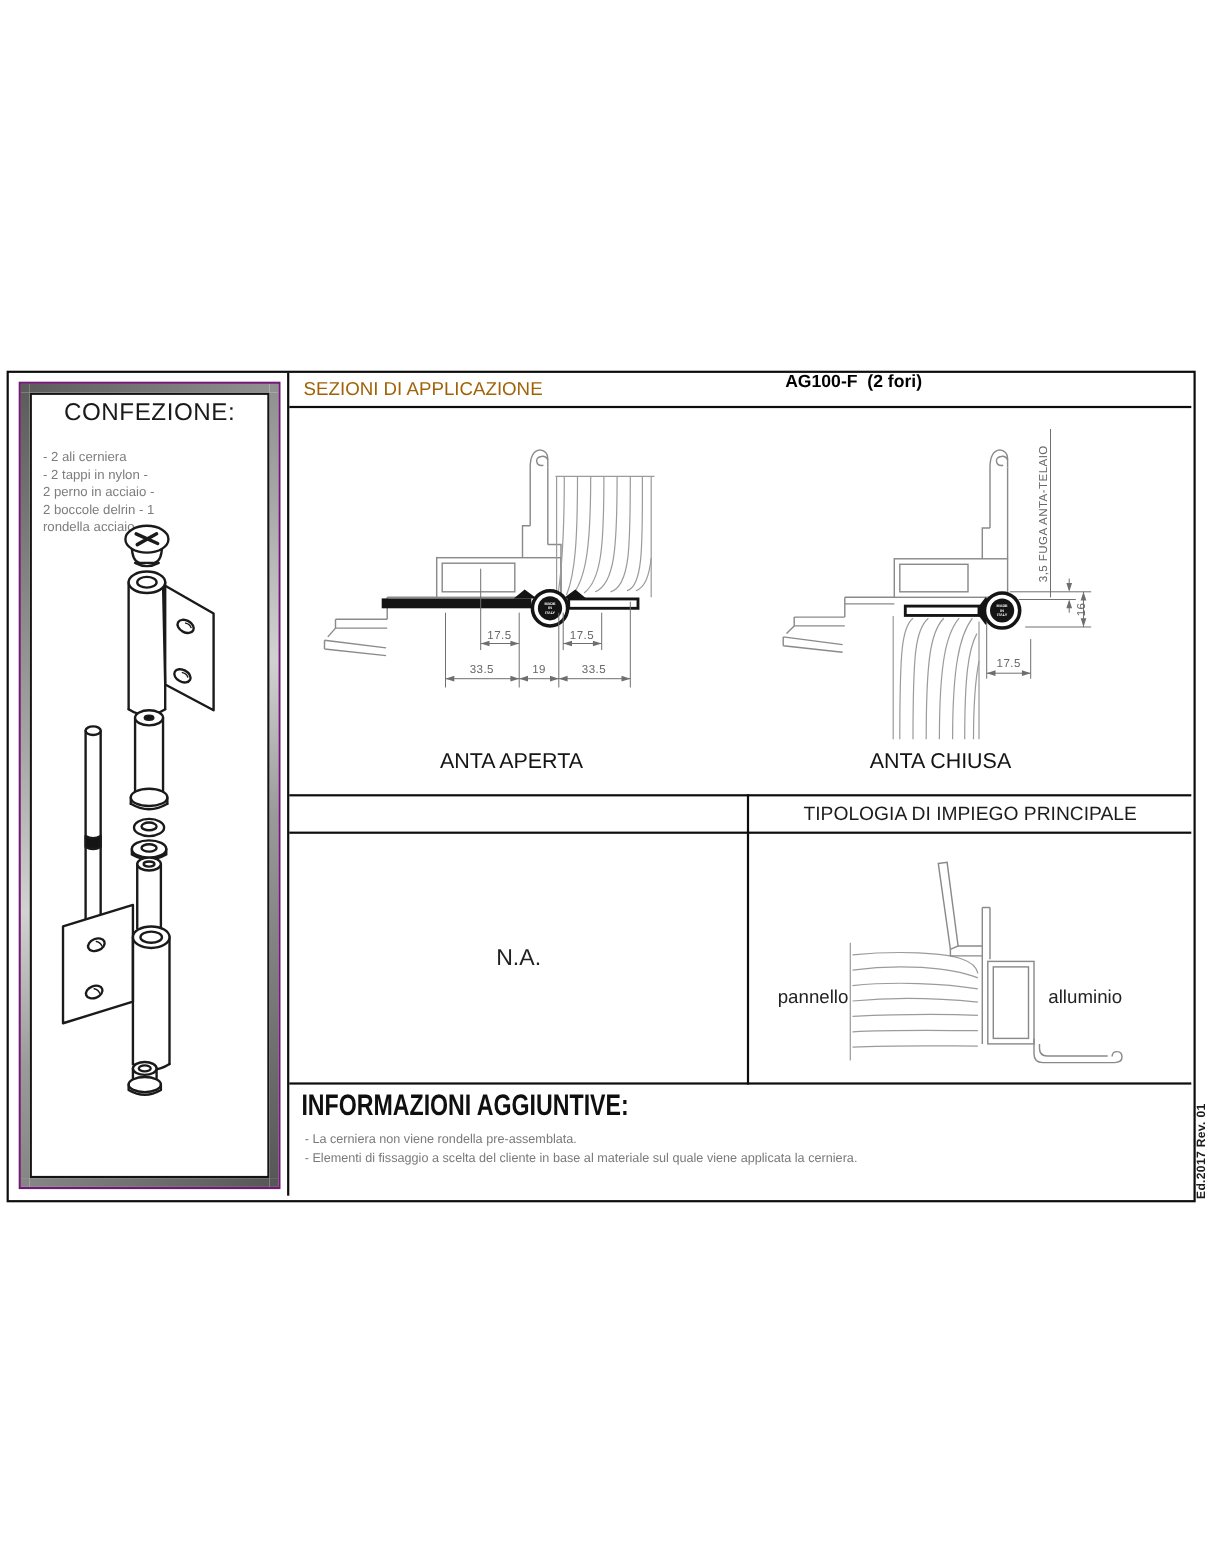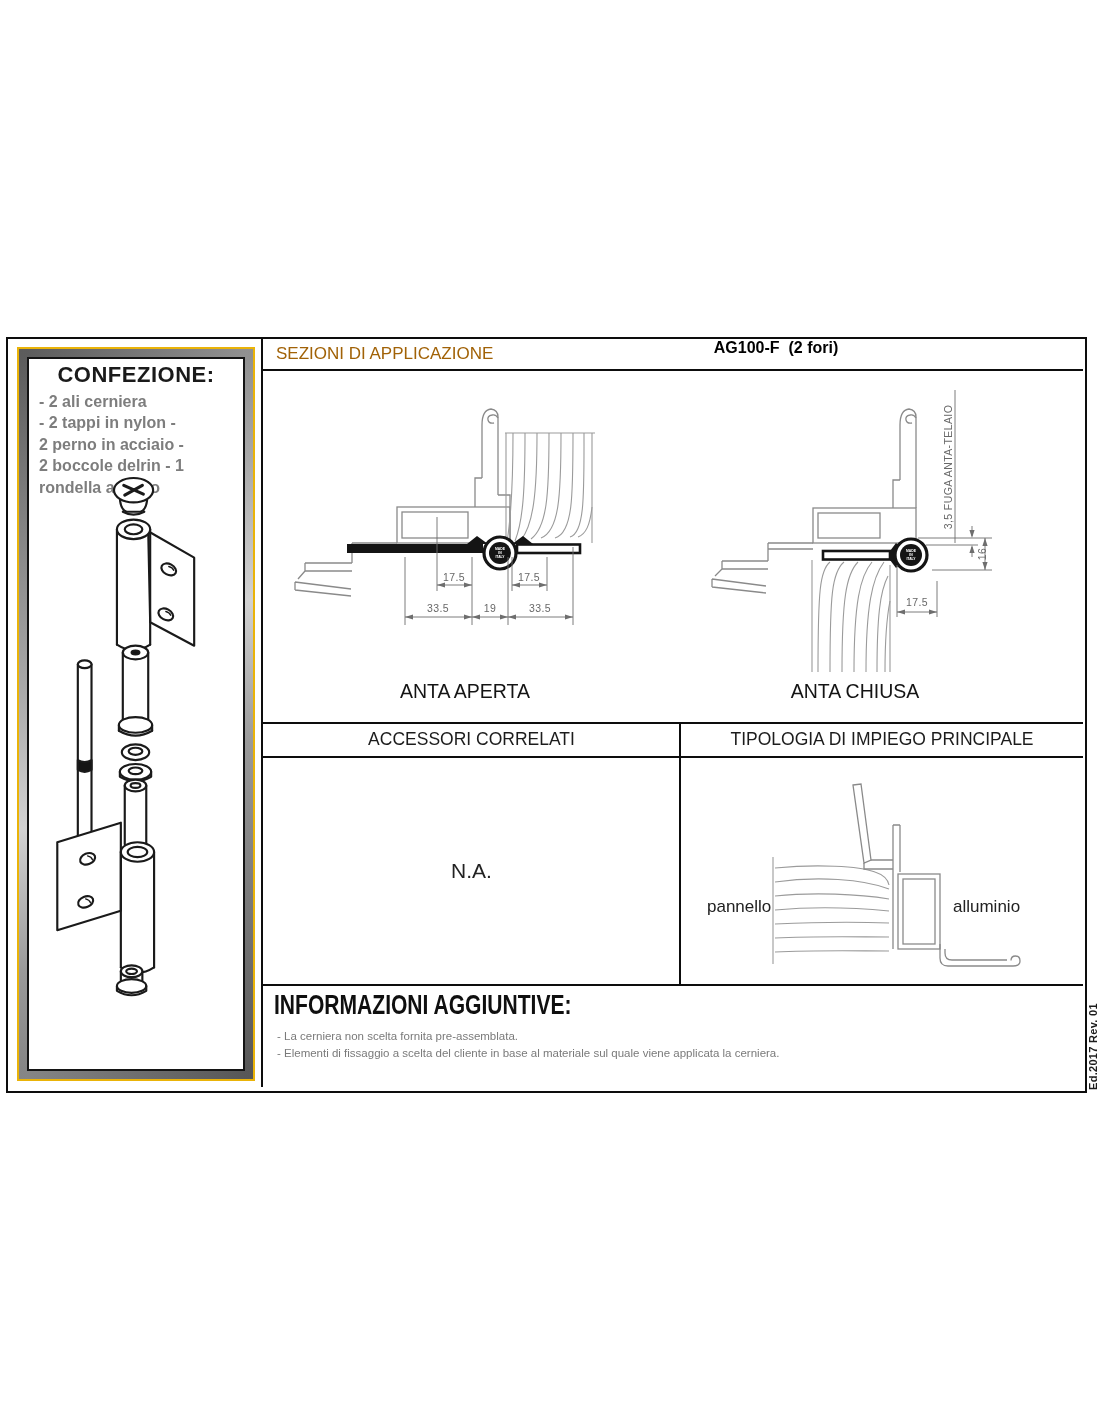--- a/index.html
+++ b/index.html
@@ -2,27 +2,27 @@
 <html><head>
 <meta charset="utf-8">
 <style>
   html,body{margin:0;padding:0;background:#fff;}
   .page{position:relative;width:1100px;height:1422px;background:#fff;overflow:hidden;
         font-family:"Liberation Sans",sans-serif;color:#111;}
   .abs{position:absolute;}
   .bline{position:absolute;background:#0d0d0d;}
   
   .deco-outer{position:absolute;left:17px;top:347px;width:238px;height:734px;
-              border:2px solid #eab308;box-sizing:border-box;background:#fff;font-weight:bold;}
+              border:2px solid #701a75;box-sizing:border-box;background:#fff;}
   .deco-gray{position:absolute;inset:0;border:8px solid #8f8f8f;box-sizing:border-box;
              border-image:linear-gradient(135deg,#5c5c5c,#a8a8a8 35%,#d2d2d2 50%,#9a9a9a 65%,#575757) 1;}
   .deco-inner{position:absolute;inset:8px;border:2px solid #141414;box-sizing:border-box;background:#fff;}
   .conf-title{position:absolute;left:0;top:3px;width:100%;text-align:center;
               font-size:22px;letter-spacing:.5px;color:#1a1a1a;}
-  .conf-list{position:absolute;left:10px;top:32px;width:190px;font-size:16px;
+  .conf-list{position:absolute;left:10px;top:48px;width:190px;font-size:12px;
              line-height:1.34;color:#7d7d7d;}
   .hdr-section{position:absolute;left:12px;top:5px;font-size:17px;color:#a16207;}
   .hdr-code{position:absolute;left:352px;top:0px;width:320px;text-align:center;
             font-size:16px;font-weight:bold;white-space:pre;color:#000;}
   .cell-hdr{position:absolute;display:flex;align-items:center;justify-content:center;
             font-size:17.5px;color:#1c1c1c;height:34px;}
   .na-cell{position:absolute;display:flex;align-items:center;justify-content:center;
            font-size:21px;color:#222;}
   .info-title{position:absolute;left:10px;top:4px;font-size:27px;font-weight:bold;
               transform:scaleX(.78);transform-origin:left center;white-space:nowrap;color:#0f0f0f;}
@@ -238,21 +238,20 @@
         <path d="M285,153 l-2.6,8 l5.2,0 z M285,185 l-2.6,-8 l5.2,0 z"></path>
         <path d="M197,227 l8,-2.6 l0,5.2 z M237,227 l-8,-2.6 l0,5.2 z"></path>
       </g>
       <text class="dim-t" x="248" y="86" text-anchor="middle" transform="rotate(-90 248 82)" letter-spacing="1.2">3,5 FUGA ANTA-TELAIO</text>
       <text class="dim-t" x="283" y="172" text-anchor="middle" transform="rotate(-90 283 169)">16</text>
       <text class="dim-t" x="217" y="221" text-anchor="middle">17.5</text>
       <text class="big-label" x="155" y="313" text-anchor="middle">ANTA CHIUSA</text>
     </svg>
   </div>
 
-  <div class="cell-hdr" style="left:264px;top:722px;width:415px;">ACCESSORI CORRELATI</div>
   <div class="cell-hdr" style="left:681px;top:722px;width:402px;">TIPOLOGIA DI IMPIEGO PRINCIPALE</div>
 
   <div class="na-cell" style="left:264px;top:758px;width:415px;height:226px;">N.A.</div>
 
   <div class="abs" style="left:681px;top:758px;width:402px;height:198px;">
     <svg style="left:16px;top:14px;" width="380" height="210" viewBox="0 0 380 210">
       <g stroke="#9b9b9b" stroke-width="1.1" fill="none">
         <path d="M76,85 V192"></path>
         <path d="M78,96 C120,92 162,94 178,100 C187,103 191,108 192,113"></path>
         <path d="M78,110 C120,104 166,107 192,117"></path>
@@ -271,19 +270,19 @@
         <path d="M243,172 V186 Q243,194 251,194 H316 Q323,194 323,189 Q323,184 318.5,184 Q314,184 314,188.5"></path>
         <path d="M248,177 V181 Q248,188 255,188 H310"></path>
       </g>
       <text class="part-label" x="10" y="140">pannello</text>
       <text class="part-label" x="256" y="140">alluminio</text>
     </svg>
   </div>
 
   <div class="abs" style="left:264px;top:986px;width:819px;height:102px;">
     <div class="info-title">INFORMAZIONI AGGIUNTIVE:</div>
-    <div class="info-note" style="top:44px;">- La cerniera non scelta fornita pre-assemblata.</div>
+    <div class="info-note" style="top:44px;">- La cerniera non viene rondella pre-assemblata.</div>
     <div class="info-note" style="top:61px;">- Elementi di fissaggio a scelta del cliente in base al materiale sul quale viene applicata la cerniera.</div>
   </div>
 
   <div class="rev-text">Ed.2017 Rev. 01</div>
 
 </div>
 
 </body></html>

